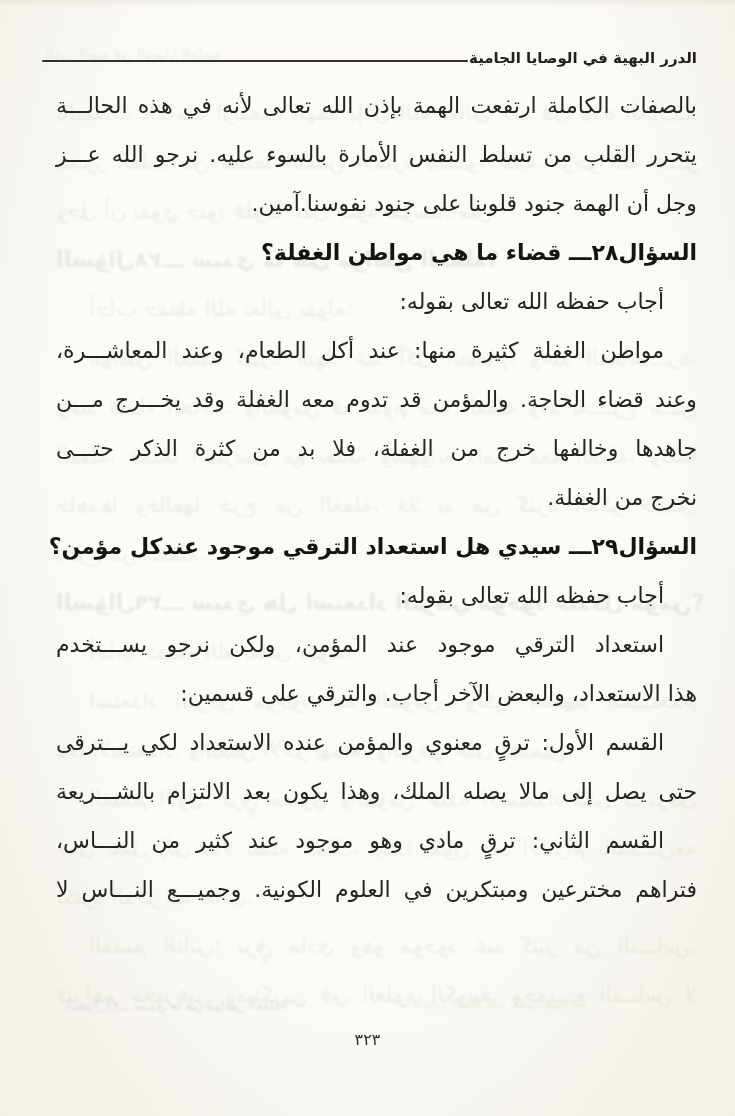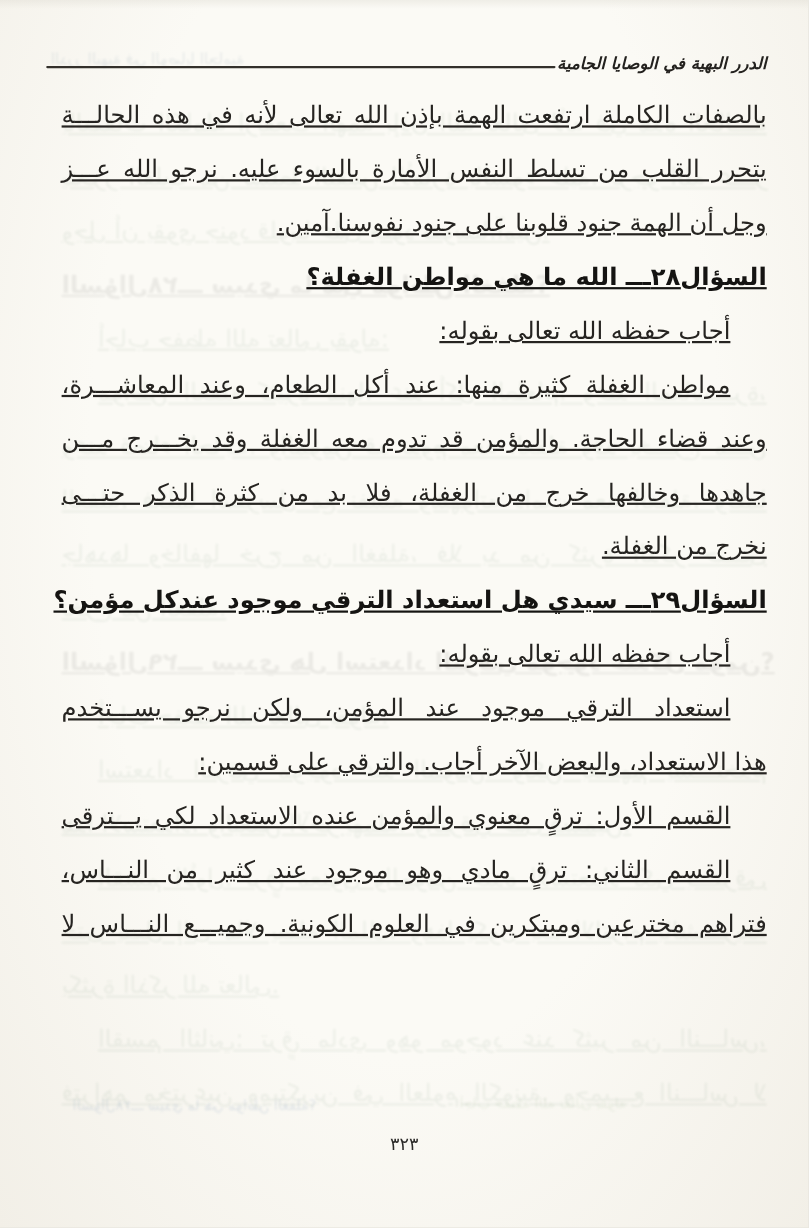--- a/index.html
+++ b/index.html
@@ -11,33 +11,33 @@
     overflow:hidden;
     font-family:"DejaVu Sans","Liberation Sans",sans-serif;
   }
   .page::before{
     content:"";position:absolute;top:0;left:0;right:0;height:8px;
     background:linear-gradient(#d9d6cc,transparent);opacity:.35;pointer-events:none;
   }
   
   .header{
     position:absolute;top:49px;left:42px;right:38px;
-    display:flex;direction:rtl;align-items:center;gap:1px;z-index:3;font-style:italic;
+    display:flex;direction:rtl;align-items:center;gap:1px;z-index:3;
   }
   .header-title{
     font-size:15px;font-weight:bold;color:#23211e;white-space:nowrap;
   }
   .header-rule{flex:1;height:2px;background:#33302b;margin-top:5px;border-radius:1px;}
   
   .text{
     position:absolute;top:81px;right:38px;left:56px;
     direction:rtl;color:#262421;font-size:22px;line-height:49px;
     z-index:2;
   }
-  .line{white-space:nowrap;text-align:right;text-decoration:underline;}
+  .line{white-space:nowrap;text-align:right;}
   .line.j{text-align:justify;text-align-last:justify;}
   .line.ind{text-indent:33px;}
   .heading .line{font-weight:bold;color:#151412;}
   
   .ghost{
     z-index:1;transform:scaleX(-1);opacity:.065;filter:blur(1.2px);
     color:#2e5c38;top:88px;
   }
   .ghost-header{
     position:absolute;top:46px;left:46px;width:230px;font-size:14px;
@@ -113,21 +113,21 @@
         <div class="line j">فتراهم مخترعين ومبتكرين في العلوم الكونية. وجميـــع النـــاس لا</div>
       </div>
     </div>
     <div class="text">
       <div class="block body">
         <div class="line j">بالصفات الكاملة ارتفعت الهمة بإذن الله تعالى لأنه في هذه الحالـــة</div>
         <div class="line j">يتحرر القلب من تسلط النفس الأمارة بالسوء عليه. نرجو الله عـــز</div>
         <div class="line">وجل أن الهمة جنود قلوبنا على جنود نفوسنا.آمين.</div>
       </div>
       <div class="block heading">
-        <div class="line">السؤال٢٨ـــ الله ما هي مواطن الغفلة؟</div>
+        <div class="line">السؤال٢٨ـــ قضاء ما هي مواطن الغفلة؟</div>
       </div>
       <div class="block body">
         <div class="line ind">أجاب حفظه الله تعالى بقوله:</div>
       </div>
       <div class="block body">
         <div class="line j ind">مواطن الغفلة كثيرة منها: عند أكل الطعام، وعند المعاشـــرة،</div>
         <div class="line j">وعند قضاء الحاجة. والمؤمن قد تدوم معه الغفلة وقد يخـــرج مـــن</div>
         <div class="line j">جاهدها وخالفها خرج من الغفلة، فلا بد من كثرة الذكر حتـــى</div>
         <div class="line">نخرج من الغفلة.</div>
       </div>
@@ -136,20 +136,21 @@
       </div>
       <div class="block body">
         <div class="line ind">أجاب حفظه الله تعالى بقوله:</div>
       </div>
       <div class="block body">
         <div class="line j ind">استعداد الترقي موجود عند المؤمن، ولكن نرجو يســـتخدم</div>
         <div class="line">هذا الاستعداد، والبعض الآخر أجاب. والترقي على قسمين:</div>
       </div>
       <div class="block body">
         <div class="line j ind">القسم الأول: ترقٍ معنوي والمؤمن عنده الاستعداد لكي يـــترقى</div>
+        <div class="line j">حتى يصل إلى مالا يصله الملك، وهذا يكون بعد الالتزام بالشـــريعة</div>
       </div>
       <div class="block body">
         <div class="line j ind">القسم الثاني: ترقٍ مادي وهو موجود عند كثير من النـــاس،</div>
         <div class="line j">فتراهم مخترعين ومبتكرين في العلوم الكونية. وجميـــع النـــاس لا</div>
       </div>
     </div>
 
   <div class="pagenum">٣٢٣</div>
 </div>
 

